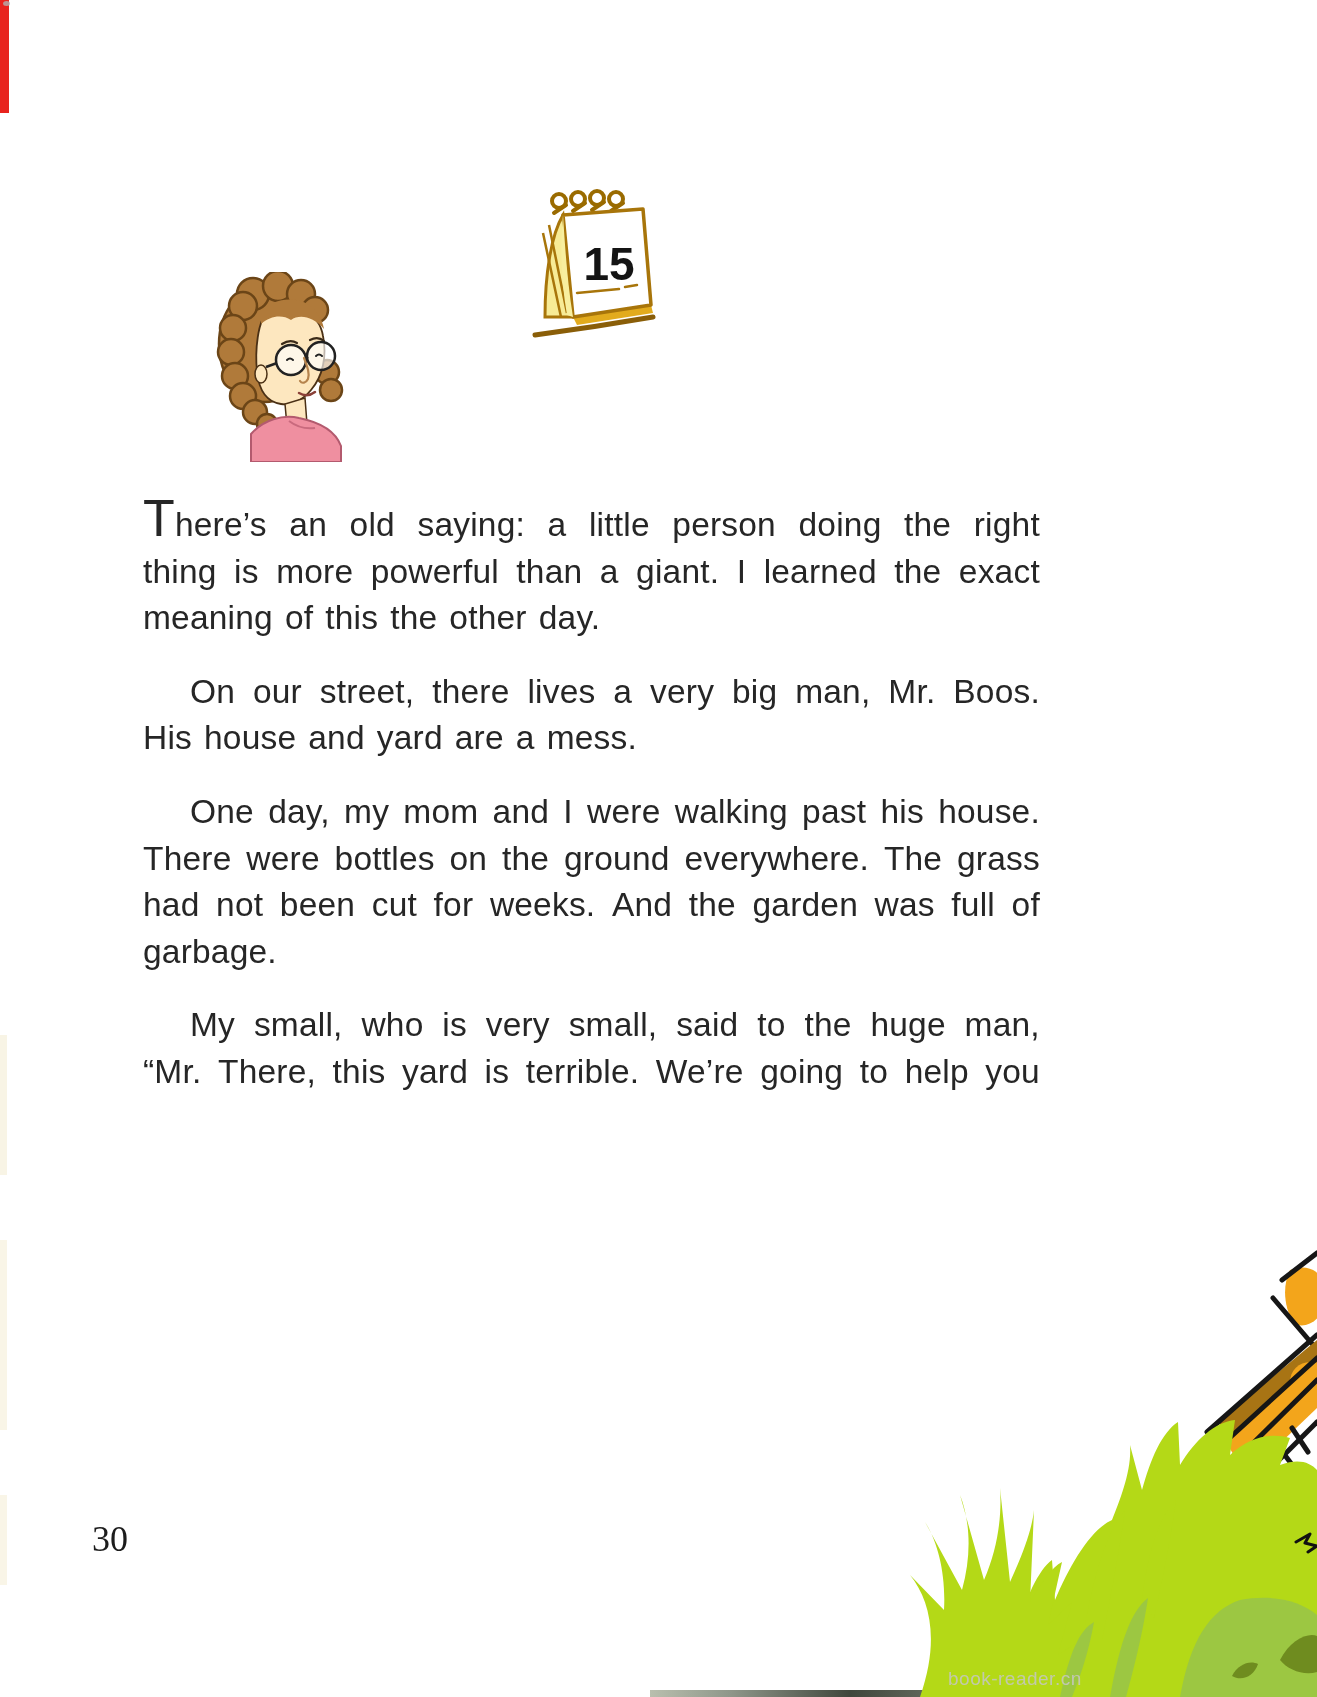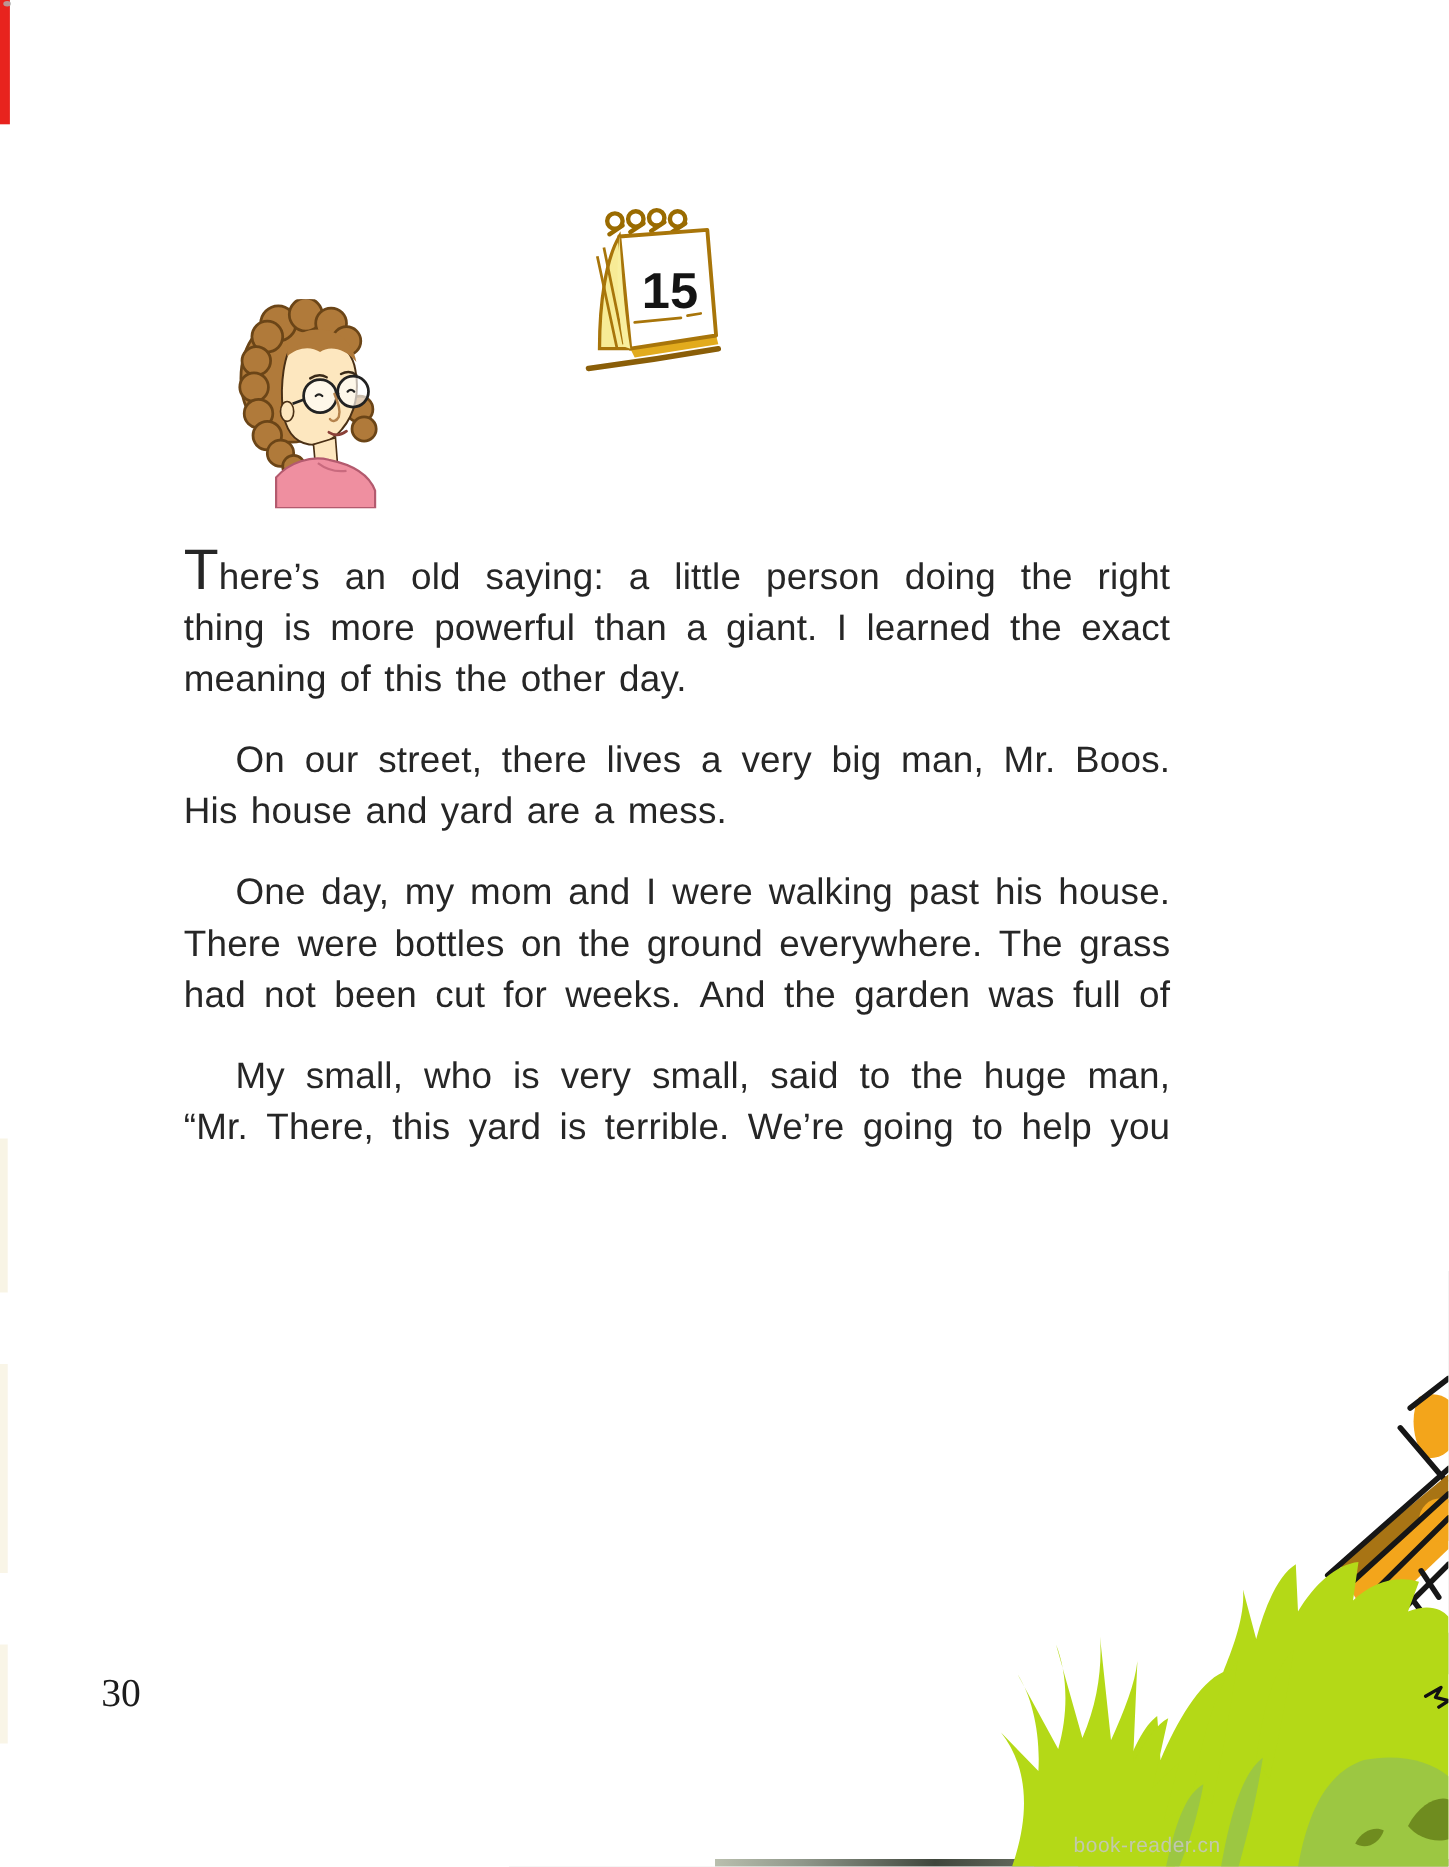--- a/index.html
+++ b/index.html
@@ -26,37 +26,37 @@
   .mom{position:absolute;left:203px;top:272px;width:150px;height:190px;}
 
   .title{
     position:absolute;left:382px;top:372px;width:620px;
     font-size:53px;line-height:1.08;font-weight:600;letter-spacing:.5px;color:#121212;
     white-space:nowrap;
   }
 
   
   .story{position:absolute;left:143px;top:506px;width:897px;color:#262626;
-    font-size:33.5px;letter-spacing:.2px;margin-left:24px;}
+    font-size:33.5px;letter-spacing:.2px;}
   .para + .para{margin-top:27px;}
   .line{display:flex;height:46.6px;align-items:baseline;}
   .line.j{justify-content:space-between;}
   .line.last{justify-content:flex-start;gap:12px;}
   .line.ind{padding-left:47px;}
   .big{font-size:1.55em;line-height:0;}
 
   .page-number{
     position:absolute;left:92px;top:1518px;
     font-family:"Liberation Serif","DejaVu Serif",serif;
     font-size:36px;color:#1c1c1c;
   }
 
   .grass-wrap{position:absolute;left:880px;top:1170px;width:437px;height:527px;}
   .watermark{
-    position:absolute;left:976px;top:1668px;font-size:19px;letter-spacing:.5px;
+    position:absolute;left:948px;top:1668px;font-size:19px;letter-spacing:.5px;
     color:#c4c8bd;opacity:.9;white-space:nowrap;
   }
 </style>
 </head>
 <body>
 
 <div class="sheet">
 
   <div class="edge-red"></div>
   <div class="edge-speck"></div>
@@ -221,20 +221,23 @@
           <span>cut</span>
           <span>for</span>
           <span>weeks.</span>
           <span>And</span>
           <span>the</span>
           <span>garden</span>
           <span>was</span>
           <span>full</span>
           <span>of</span>
         </div>
+        <div class="line last">
+          <span>garbage.</span>
+        </div>
       </div>
     <div class="para">
         <div class="line j ind">
           <span>My</span>
           <span>small,</span>
           <span>who</span>
           <span>is</span>
           <span>very</span>
           <span>small,</span>
           <span>said</span>

